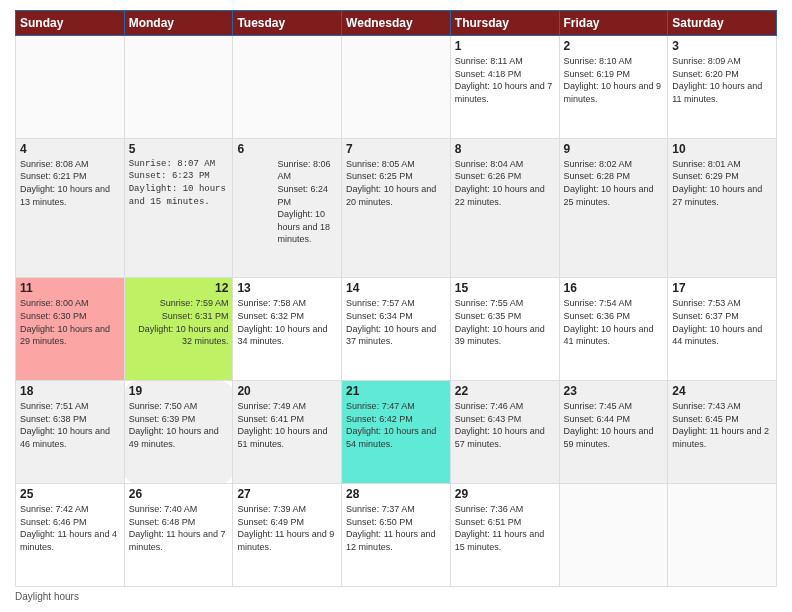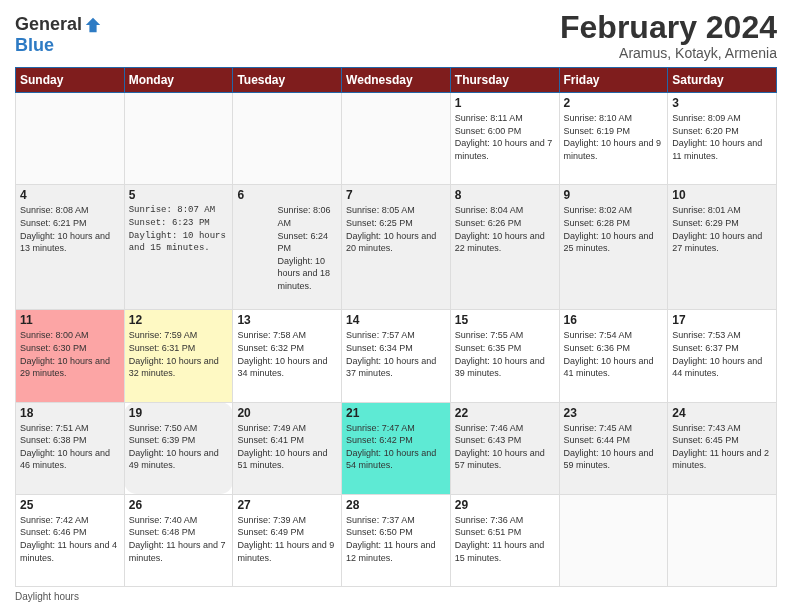--- a/index.html
+++ b/index.html
@@ -110,37 +110,20 @@
     }
     tr:nth-child(odd) td {
       background: #fff;
     }
     .calendar thead tr th { background: #7f1d1d; }
   </style>
 </head>
 <body>
 
 <div class="page">
-  <div class="header">
-    <div class="logo">
-      <div class="logo-text">
-        <span class="logo-general">General</span>
-        <svg class="logo-icon" viewBox="0 0 20 20">
-          <polygon points="10,2 18,10 14,10 14,18 6,18 6,10 2,10" fill="#2e7bc4"></polygon>
-        </svg>
-      </div>
-      <div style="display:flex; align-items:center;">
-        <span class="logo-blue" style="font-size:18px; font-weight:bold; color:#2e7bc4;">Blue</span>
-      </div>
-    </div>
-    <div class="title-area">
-      <div class="month-title">February 2024</div>
-      <div class="location">Aramus, Kotayk, Armenia</div>
-    </div>
-  </div>
 
   <table class="calendar">
     <thead>
       <tr>
         <th>Sunday</th>
         <th>Monday</th>
         <th>Tuesday</th>
         <th>Wednesday</th>
         <th>Thursday</th>
         <th>Friday</th>
@@ -149,21 +132,21 @@
     </thead>
     <tbody id="calendar-body">
     <tr>
           <td class="empty" style="background: rgb(250, 250, 250);"></td>
           <td class="empty" style="background: rgb(250, 250, 250);"></td>
           <td class="empty" style="background: rgb(250, 250, 250);"></td>
           <td class="empty" style="background: rgb(250, 250, 250);"></td>
           <td style="background: rgb(255, 255, 255);">
             <div class="day-num">1</div>
             <div class="day-info" style="white-space: pre-line;">Sunrise: 8:11 AM
-Sunset: 6:00 PM
+Sunset: 4:18 PM
 Daylight: 10 hours and 7 minutes.</div>
           </td>
           <td style="background: rgb(255, 255, 255);">
             <div class="day-num">2</div>
             <div class="day-info" style="white-space: pre-line;">Sunrise: 8:10 AM
 Sunset: 6:19 PM
 Daylight: 10 hours and 9 minutes.</div>
           </td>
           <td style="background: rgb(255, 255, 255);">
             <div class="day-num">3</div>
@@ -216,21 +199,21 @@
 Daylight: 10 hours and 27 minutes.</div>
           </td>
         </tr>
         <tr>
           <td style="background: #fca5a5;">
             <div class="day-num">11</div>
             <div class="day-info" style="white-space: pre-line;">Sunrise: 8:00 AM
 Sunset: 6:30 PM
 Daylight: 10 hours and 29 minutes.</div>
           </td>
-          <td style="background: #fef9c3;">
+          <td style="background: #bef264; text-align: right;">
             <div class="day-num">12</div>
             <div class="day-info" style="white-space: pre-line;">Sunrise: 7:59 AM
 Sunset: 6:31 PM
 Daylight: 10 hours and 32 minutes.</div>
           </td>
           <td style="background: rgb(255, 255, 255);">
             <div class="day-num">13</div>
             <div class="day-info" style="white-space: pre-line;">Sunrise: 7:58 AM
 Sunset: 6:32 PM
 Daylight: 10 hours and 34 minutes.</div>

